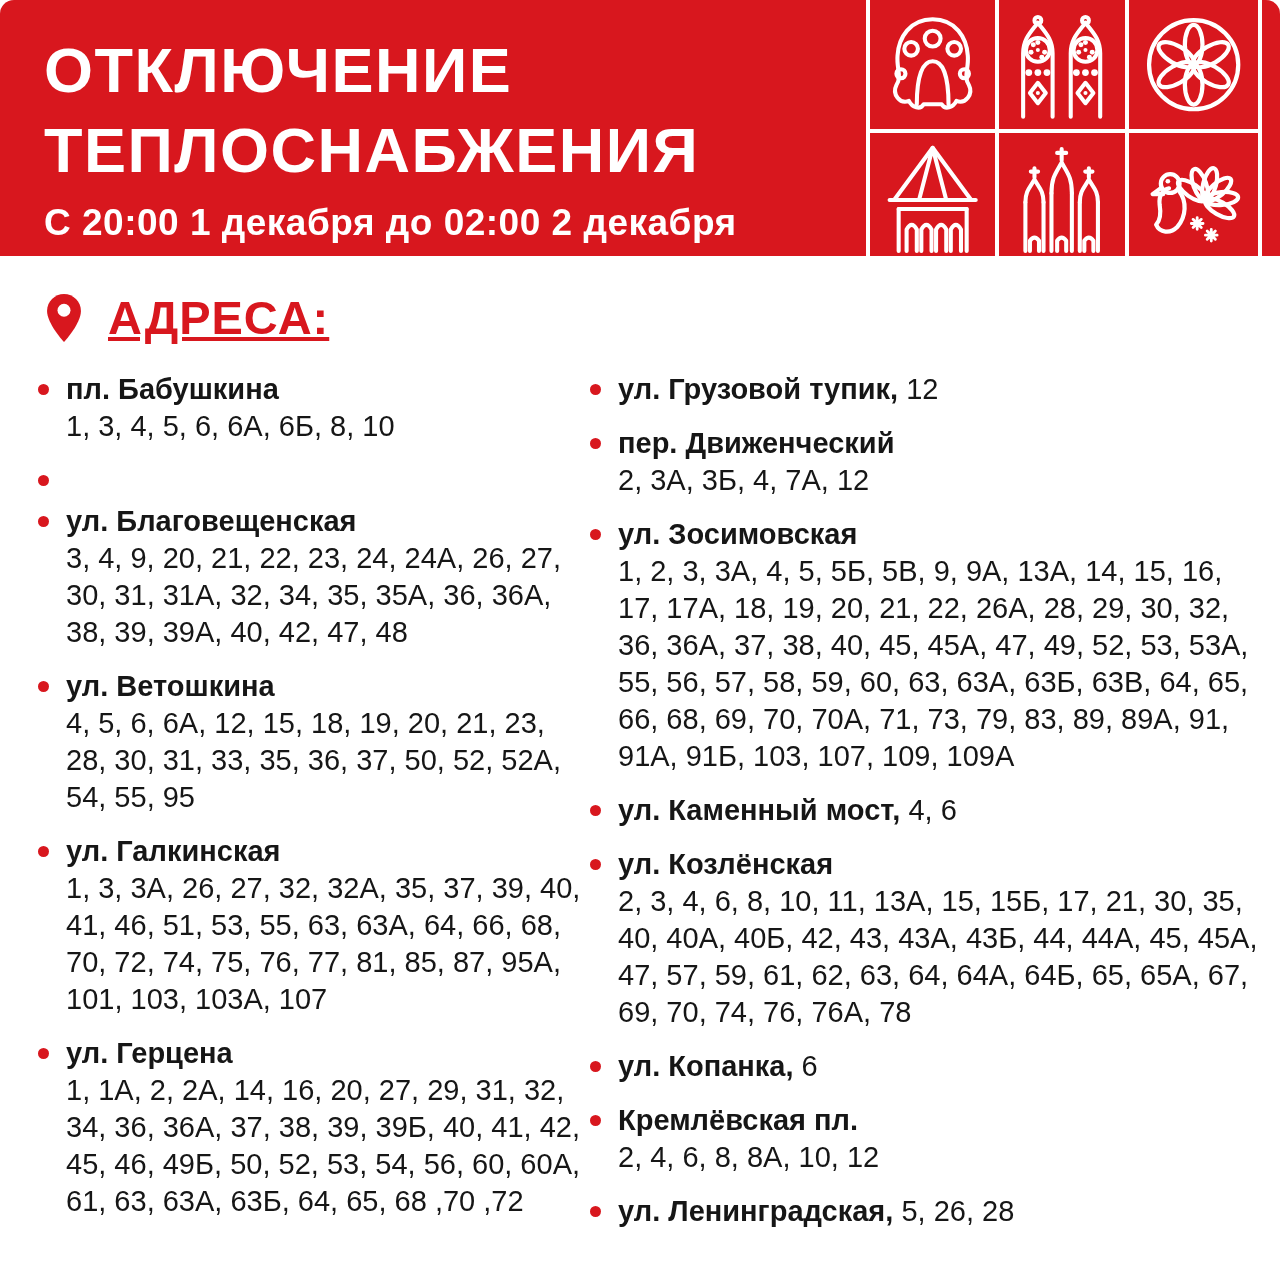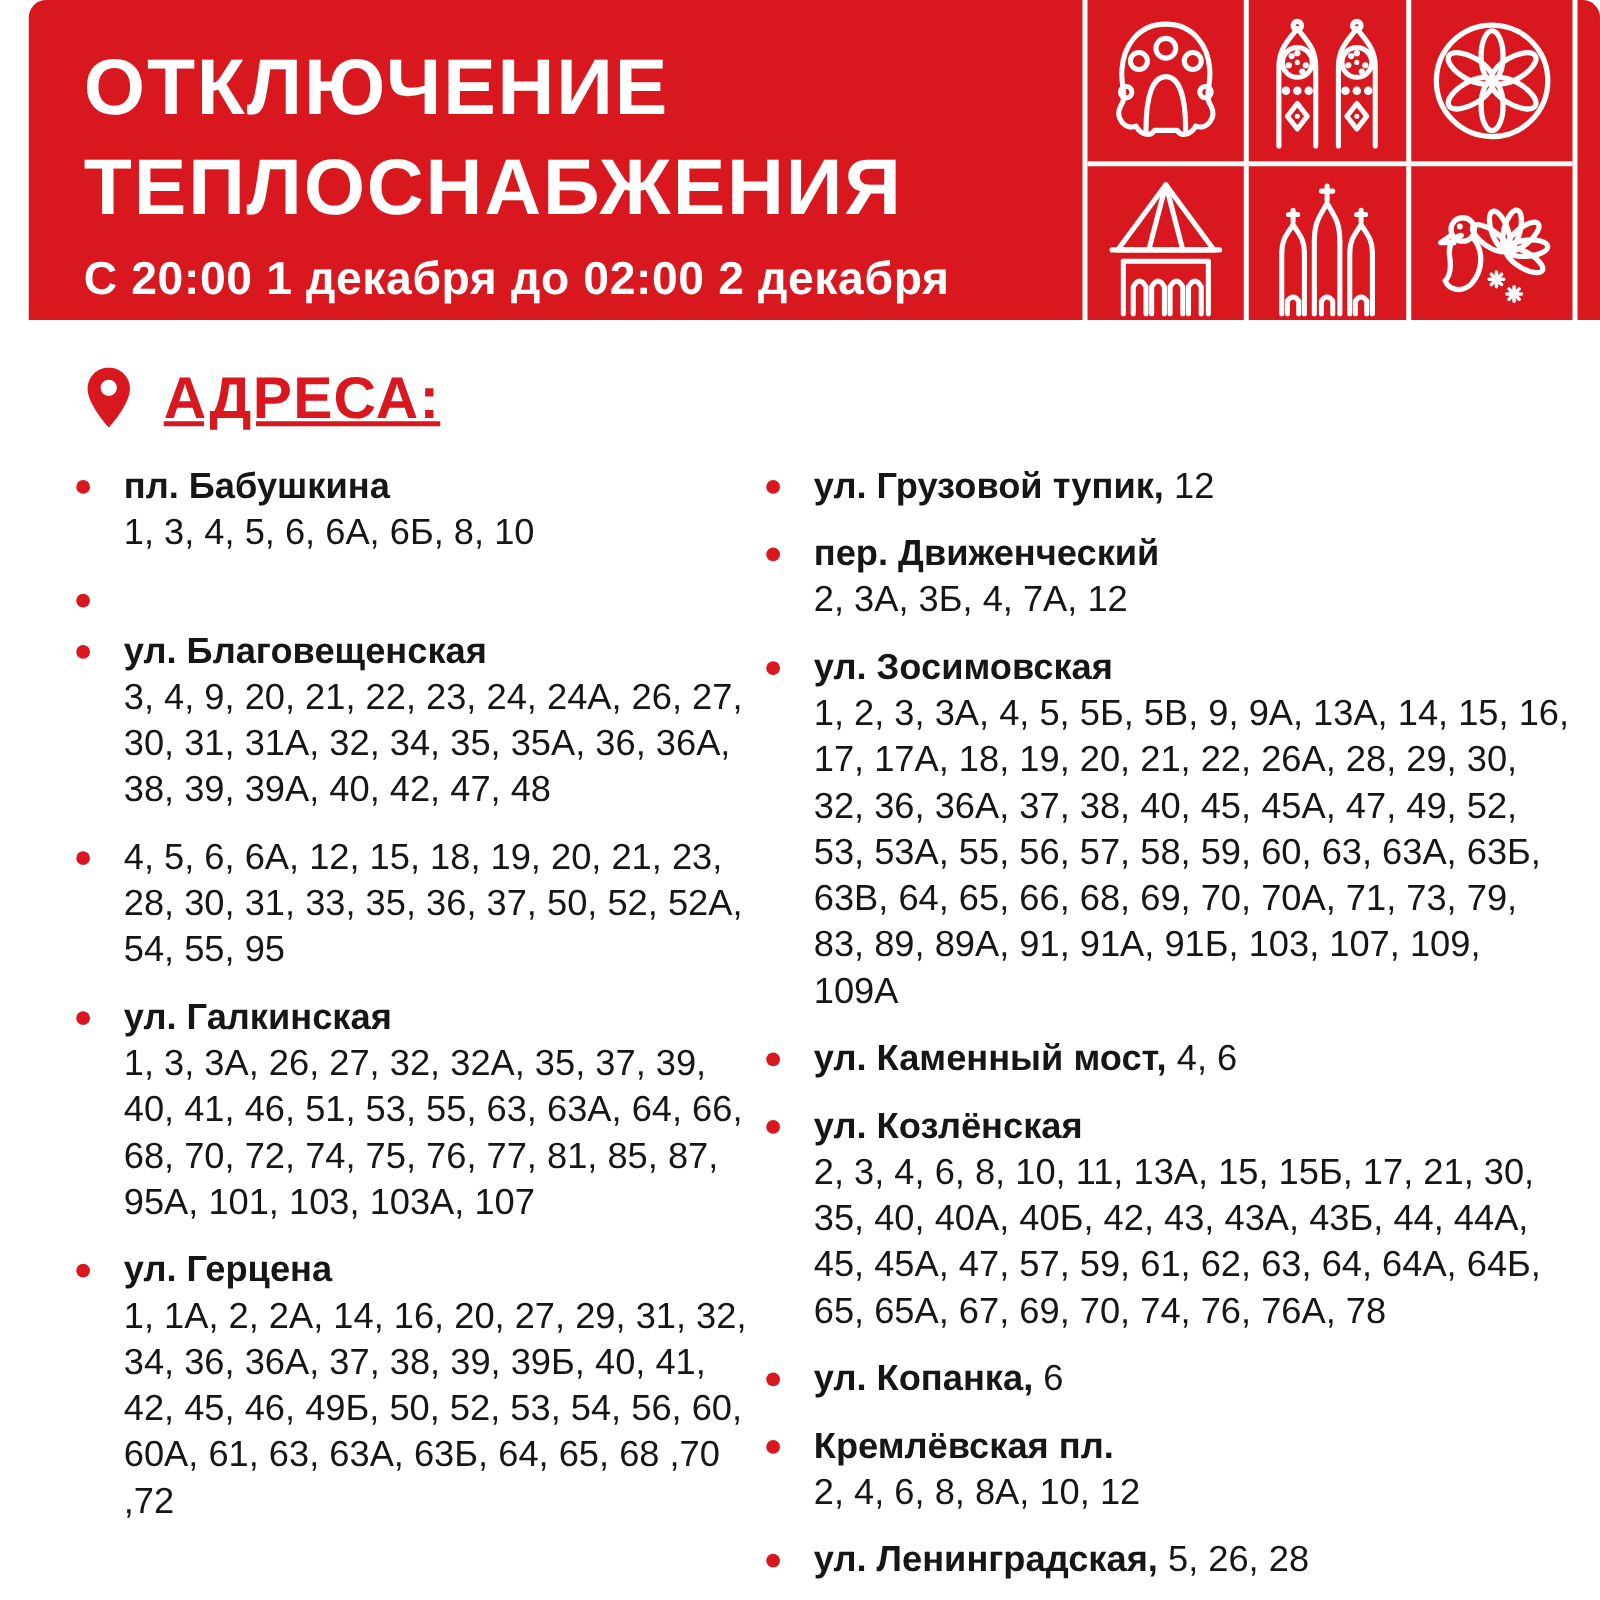--- a/index.html
+++ b/index.html
@@ -8,21 +8,20 @@
   }
   *{margin:0;padding:0;box-sizing:border-box;}
   html,body{background:#ffffff;}
   body{font-family:"Liberation Sans", sans-serif; color:var(--text);}
   .page{
     position:relative;
     width:1280px;
     height:1280px;
     background:#ffffff;
     overflow:hidden;
-    padding-left:23px;
   }
   
   .band{
     position:relative;
     height:256px;
     background:var(--red);
     border-radius:14px 14px 0 0;
     overflow:hidden;
   }
   .band-titles{
@@ -87,21 +86,21 @@
   }
   .columns{
     display:flex;
     align-items:flex-start;
   }
   .col{display:block;}
   .col-left{width:552px;flex:none;}
   .col-right{flex:1;min-width:0;}
   .addr-item{
     display:flex;
-    gap:27px;
+    gap:17px;
     margin-bottom:17px;
   }
   .bullet{
     flex:none;
     width:11px;height:11px;
     border-radius:50%;
     background:var(--red);
     margin-top:13px;
   }
   .addr-text{
@@ -247,21 +246,21 @@
           <div class="addr-item">
             <span class="bullet"></span>
             <div class="addr-text"></div>
           </div>
           <div class="addr-item">
             <span class="bullet"></span>
             <div class="addr-text"><span class="addr-name">ул. Благовещенская</span><span class="addr-numbers">3, 4, 9, 20, 21, 22, 23, 24, 24А, 26, 27, 30, 31, 31А, 32, 34, 35, 35А, 36, 36А, 38, 39, 39А, 40, 42, 47, 48</span></div>
           </div>
           <div class="addr-item">
             <span class="bullet"></span>
-            <div class="addr-text"><span class="addr-numbers">4, 5, 6, 6А, 12, 15, 18, 19, 20, 21, 23, 28, 30, 31, 33, 35, 36, 37, 50, 52, 52А, 54, 55, 95</span></div>
+            <div class="addr-text"><span class="addr-name">ул. Ветошкина</span><span class="addr-numbers">4, 5, 6, 6А, 12, 15, 18, 19, 20, 21, 23, 28, 30, 31, 33, 35, 36, 37, 50, 52, 52А, 54, 55, 95</span></div>
           </div>
           <div class="addr-item">
             <span class="bullet"></span>
             <div class="addr-text"><span class="addr-name">ул. Галкинская</span><span class="addr-numbers">1, 3, 3А, 26, 27, 32, 32А, 35, 37, 39, 40, 41, 46, 51, 53, 55, 63, 63А, 64, 66, 68, 70, 72, 74, 75, 76, 77, 81, 85, 87, 95А, 101, 103, 103А, 107</span></div>
           </div>
           <div class="addr-item">
             <span class="bullet"></span>
             <div class="addr-text"><span class="addr-name">ул. Герцена</span><span class="addr-numbers">1, 1А, 2, 2А, 14, 16, 20, 27, 29, 31, 32, 34, 36, 36А, 37, 38, 39, 39Б, 40, 41, 42, 45, 46, 49Б, 50, 52, 53, 54, 56, 60, 60А, 61, 63, 63А, 63Б, 64, 65, 68 ,70 ,72</span></div>
           </div>
         </div>

